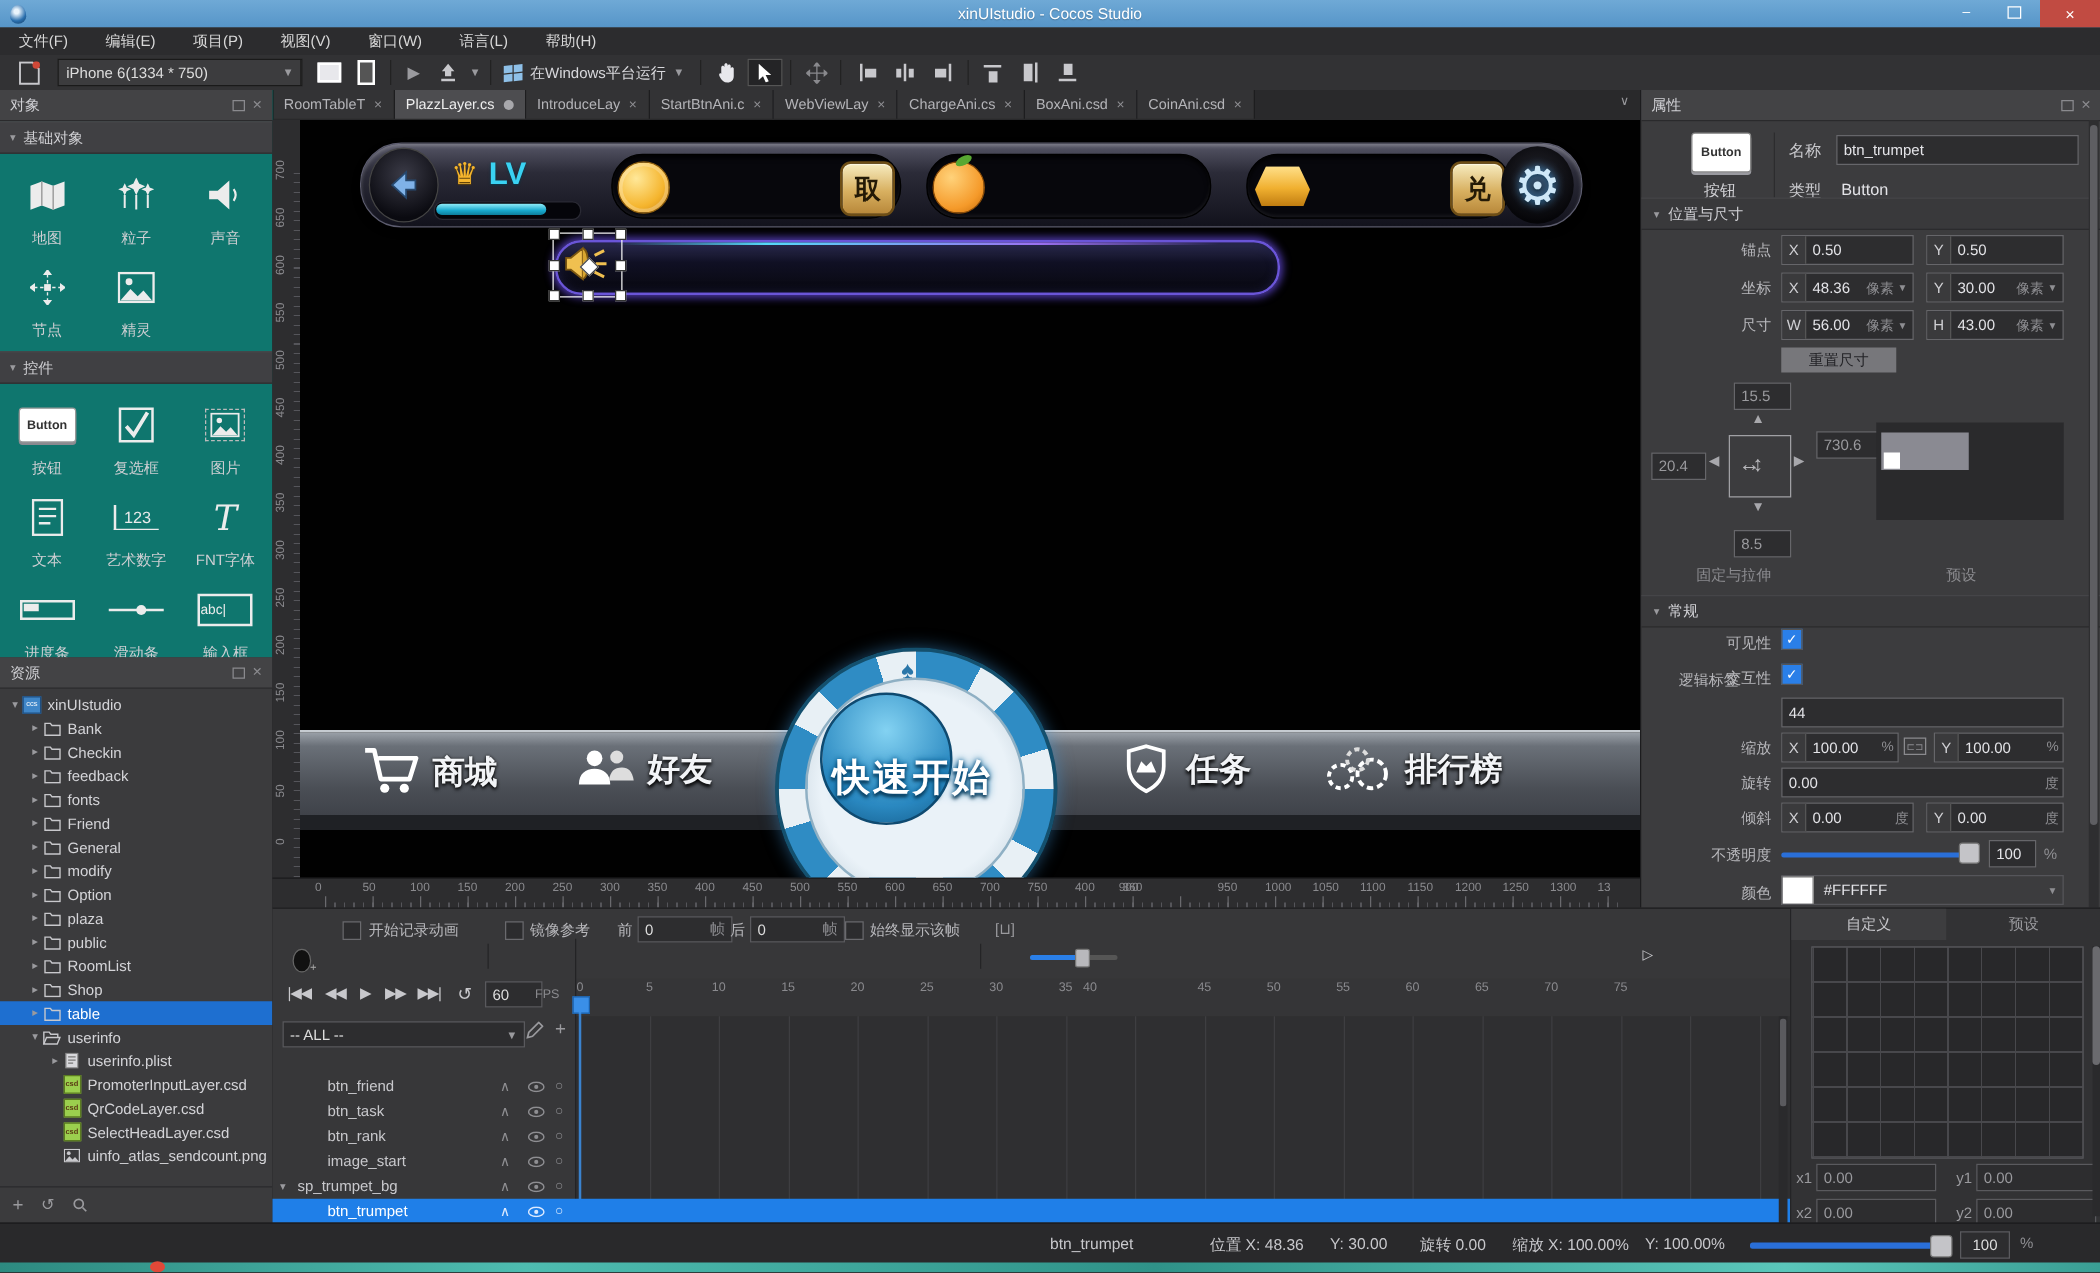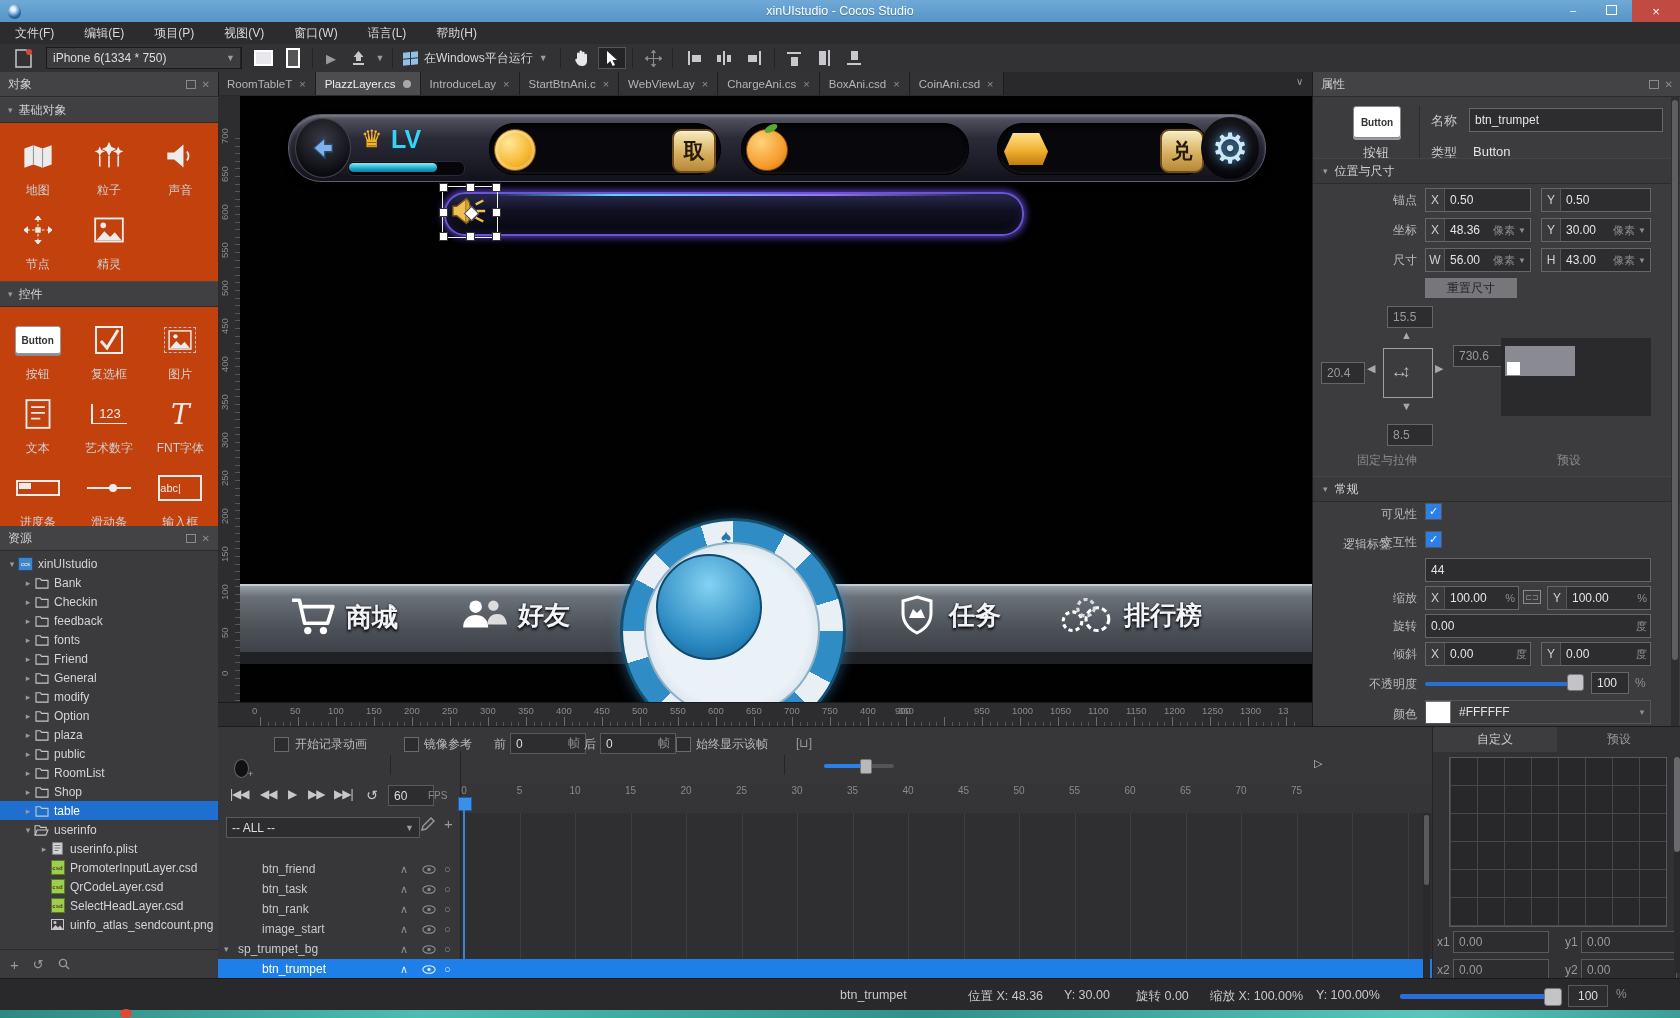--- a/index.html
+++ b/index.html
@@ -27,21 +27,21 @@
   #tabstrip{position:absolute;left:218px;top:72px;width:1094px;height:24px;background:#29292b;border-bottom:1px solid #151517;display:flex;}
   .tab{height:23px;display:flex;align-items:center;padding:0 9px;background:#333335;border-right:1px solid #1d1d1f;color:#b4b4b8;font-size:11.5px;max-width:104px;}
   .tab .tx{margin-left:7px;color:#8f8f93;font-size:11px;}
   .tab .tdot{margin-left:7px;width:8px;height:8px;border-radius:50%;background:#a8a8ac;}
   .tab.active{background:#4d4d50;color:#eee;}
   #tab-chevron{position:absolute;right:6px;top:76px;color:#9a9a9e;font-size:10px;}
   
   .panel-header{height:24px;background:#434345;border-bottom:1px solid #2a2a2c;display:flex;align-items:center;padding:0 8px;color:#d0d0d4;font-size:12px;}
   .ph-icons{margin-left:auto;display:flex;gap:6px;color:#8a8a8e;font-size:10px;align-items:center;}
   .ph-icons .sq{width:8px;height:7px;border:1px solid #8a8a8e;}
-  #objects-panel{position:absolute;left:0;top:72px;width:218px;height:454px;background:#c2410c;border-right:1px solid #1c1c1e;overflow:hidden;}
+  #objects-panel{position:absolute;left:0;top:72px;width:218px;height:454px;background:#0f766e;border-right:1px solid #1c1c1e;overflow:hidden;}
   .sec-header{height:24px;background:#404043;border-top:1px solid #47474a;border-bottom:1px solid #2c2c2e;display:flex;align-items:center;padding:0 8px;color:#cfcfd3;gap:6px;}
   .sec-arrow{font-size:9px;color:#9a9a9e;}
   .obj-grid{display:grid;grid-template-columns:repeat(3,1fr);padding:6px 2px 8px;row-gap:4px;}
   .obj-item{display:flex;flex-direction:column;align-items:center;gap:5px;padding-top:6px;}
   .obj-icon{height:42px;display:flex;align-items:center;justify-content:center;}
   .obj-label{font-size:12px;color:#cfcfd3;}
   #resources-panel{position:absolute;left:0;top:526px;width:218px;height:452px;background:#3b3b3d;border-right:1px solid #1c1c1e;}
   #tree{position:absolute;left:0;top:28px;width:218px;bottom:30px;overflow:hidden;}
   .tree-row{height:19px;display:flex;align-items:center;font-size:12px;color:#d4d4d8;white-space:nowrap;}
   .tree-row.sel{background:#1e6fd0;color:#fff;}
@@ -780,20 +780,21 @@
             <circle cx="32" cy="9" r="5" fill="#ddd"></circle>
             <path d="M26 27c1-7 4-10 10-10 5 0 8 3 9 10z" fill="#ddd"></path>
           </svg>
         <span class="g-blabel">好友</span>
       </div>
       <div id="g-chip">
         <div id="g-chip-mid"></div>
         <div id="g-chip-in"></div>
         <div id="g-chip-spade">♠</div>
       </div>
+      <div id="g-start-label">快速开始</div>
       <div class="g-bitem" style="left:655px;top:498px;">
         <svg width="44" height="42" viewBox="0 0 44 40">
             <path d="M22 2l14 4v12c0 10-6 16-14 20-8-4-14-10-14-20V6z" fill="none" stroke="#fff" stroke-width="3"></path>
             <path d="M14 23l4-9 4 4 4-4 4 9z" fill="#fff"></path>
           </svg>
         <span class="g-blabel">任务</span>
       </div>
       <div class="g-bitem" style="left:818px;top:500px;">
         <svg width="56" height="38" viewBox="0 0 54 36">
             <circle cx="14" cy="24" r="9" fill="none" stroke="#fff" stroke-width="3" stroke-dasharray="4 3"></circle>
@@ -1111,21 +1112,21 @@
         <i></i>
       </div>
   <span class="tl-num abs" style="left: 246px;">0</span>
       <span class="tl-num abs" style="left: 301.5px;">5</span>
       <span class="tl-num abs" style="left: 357px;">10</span>
       <span class="tl-num abs" style="left: 412.5px;">15</span>
       <span class="tl-num abs" style="left: 468px;">20</span>
       <span class="tl-num abs" style="left: 523.5px;">25</span>
       <span class="tl-num abs" style="left: 579px;">30</span>
       <span class="tl-num abs" style="left: 634.5px;">35</span>
-      <span class="tl-num abs" style="left: 690px;">40</span>
+      <span class="tl-num abs" style="left: 654px;">40</span>
       <span class="tl-num abs" style="left: 745.5px;">45</span>
       <span class="tl-num abs" style="left: 801px;">50</span>
       <span class="tl-num abs" style="left: 856.5px;">55</span>
       <span class="tl-num abs" style="left: 912px;">60</span>
       <span class="tl-num abs" style="left: 967.5px;">65</span>
       <span class="tl-num abs" style="left: 1023px;">70</span>
       <span class="tl-num abs" style="left: 1078.5px;">75</span>
     </div>
 
   <div id="curve">

